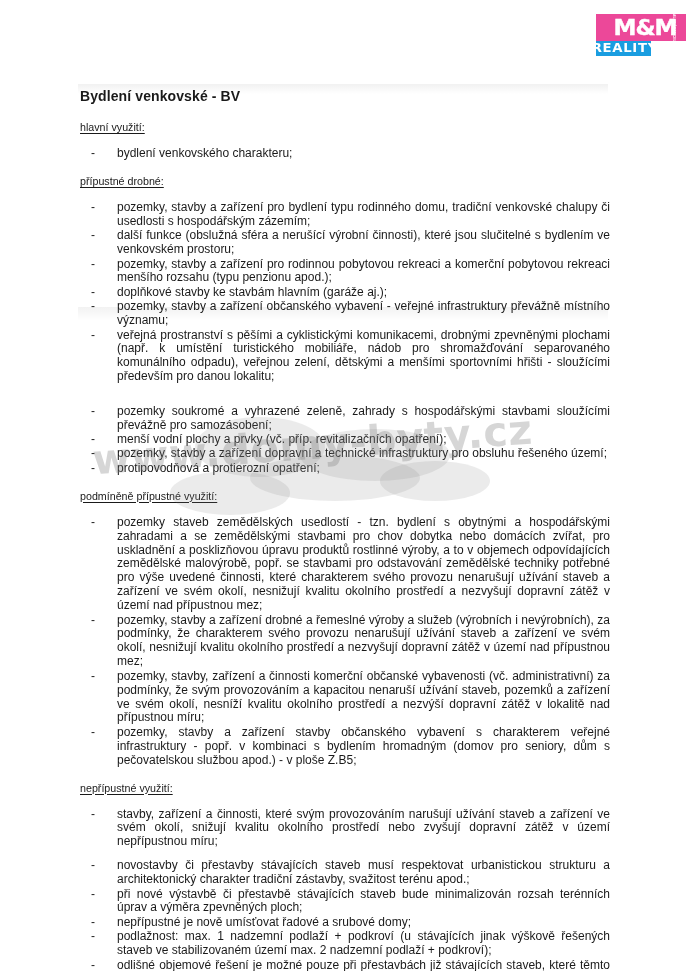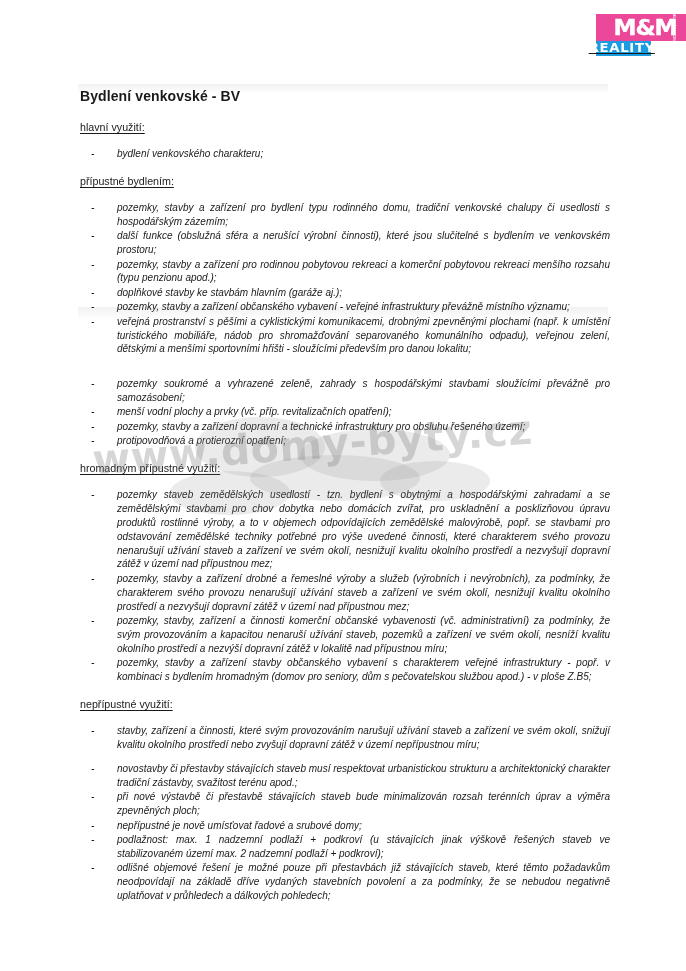--- a/index.html
+++ b/index.html
@@ -55,22 +55,21 @@
     color: #ffffff;
     letter-spacing: 0.2px;
     white-space: nowrap;
   }
   .logo-bottom {
     width: 55px;
     height: 15px;
     background: #1a9de0;
     display: flex;
     align-items: center;
-    justify-content: flex-end;
-    text-decoration: underline;
+    justify-content: flex-start;
   }
   .logo-bottom .reality {
     font-family: "DejaVu Sans", sans-serif;
     font-weight: bold;
     font-size: 11.5px;
     letter-spacing: 0.6px;
     color: #ffffff;
     line-height: 1;
     transform: scaleX(1.15);
   }
@@ -125,25 +124,24 @@
   ul.bullets {
     list-style: none;
     margin: 0 0 10px 0;
     padding: 0;
   }
   ul.bullets.no-bottom { margin-bottom: 0; }
   ul.bullets li {
     position: relative;
     padding-left: 37px;
     margin-bottom: 0.5px;
-    font-size: 10px;
+    font-size: 12px;
     line-height: 13.9px;
     text-align: justify;
     text-justify: inter-word;
-    font-style: italic;
   }
   ul.bullets li::before {
     content: "-";
     position: absolute;
     left: 11px;
     top: 0;
   }
 
   .spacer-block { height: 20px; }
 
@@ -202,42 +200,42 @@
     <h1 class="doc-title">Bydlení venkovské - BV</h1>
 
     <div class="section-head-wrap tight">
       <span class="section-head">hlavní využití:</span>
     </div>
     <ul class="bullets">
       <li>bydlení venkovského charakteru;</li>
     </ul>
 
     <div class="section-head-wrap tight">
-      <span class="section-head">přípustné bydlením:</span>
+      <span class="section-head">přípustné drobné:</span>
     </div>
     <ul class="bullets no-bottom">
       <li>pozemky, stavby a zařízení pro bydlení typu rodinného domu, tradiční venkovské chalupy či usedlosti s hospodářským zázemím;</li>
       <li>další funkce (obslužná sféra a nerušící výrobní činnosti), které jsou slučitelné s bydlením ve venkovském prostoru;</li>
       <li>pozemky, stavby a zařízení pro rodinnou pobytovou rekreaci a komerční pobytovou rekreaci menšího rozsahu (typu penzionu apod.);</li>
       <li>doplňkové stavby ke stavbám hlavním (garáže aj.);</li>
       <li>pozemky, stavby a zařízení občanského vybavení - veřejné infrastruktury převážně místního významu;</li>
       <li>veřejná prostranství s pěšími a cyklistickými komunikacemi, drobnými zpevněnými plochami (např. k umístění turistického mobiliáře, nádob pro shromažďování separovaného komunálního odpadu), veřejnou zelení, dětskými a menšími sportovními hřišti - sloužícími především pro danou lokalitu;</li>
     </ul>
 
     <div class="spacer-block"></div>
 
     <ul class="bullets">
       <li>pozemky soukromé a vyhrazené zeleně, zahrady s hospodářskými stavbami sloužícími převážně pro samozásobení;</li>
       <li>menší vodní plochy a prvky (vč. příp. revitalizačních opatření);</li>
       <li>pozemky, stavby a zařízení dopravní a technické infrastruktury pro obsluhu řešeného území;</li>
       <li>protipovodňová a protierozní opatření;</li>
     </ul>
 
     <div class="section-head-wrap tight">
-      <span class="section-head">hromadným přípustné využití:</span>
+      <span class="section-head">podmíněně přípustné využití:</span>
     </div>
     <ul class="bullets">
       <li>pozemky staveb zemědělských usedlostí - tzn. bydlení s obytnými a hospodářskými zahradami a se zemědělskými stavbami pro chov dobytka nebo domácích zvířat, pro uskladnění a posklizňovou úpravu produktů rostlinné výroby, a to v objemech odpovídajících zemědělské malovýrobě, popř. se stavbami pro odstavování zemědělské techniky potřebné pro výše uvedené činnosti, které charakterem svého provozu nenarušují užívání staveb a zařízení ve svém okolí, nesnižují kvalitu okolního prostředí a nezvyšují dopravní zátěž v území nad přípustnou mez;</li>
       <li>pozemky, stavby a zařízení drobné a řemeslné výroby a služeb (výrobních i nevýrobních), za podmínky, že charakterem svého provozu nenarušují užívání staveb a zařízení ve svém okolí, nesnižují kvalitu okolního prostředí a nezvyšují dopravní zátěž v území nad přípustnou mez;</li>
       <li>pozemky, stavby, zařízení a činnosti komerční občanské vybavenosti (vč. administrativní) za podmínky, že svým provozováním a kapacitou nenaruší užívání staveb, pozemků a zařízení ve svém okolí, nesníží kvalitu okolního prostředí a nezvýší dopravní zátěž v lokalitě nad přípustnou míru;</li>
       <li>pozemky, stavby a zařízení stavby občanského vybavení s charakterem veřejné infrastruktury - popř. v kombinaci s bydlením hromadným (domov pro seniory, dům s pečovatelskou službou apod.) - v ploše Z.B5;</li>
     </ul>
 
     <div class="section-head-wrap gap-top tight">
       <span class="section-head">nepřípustné využití:</span>

